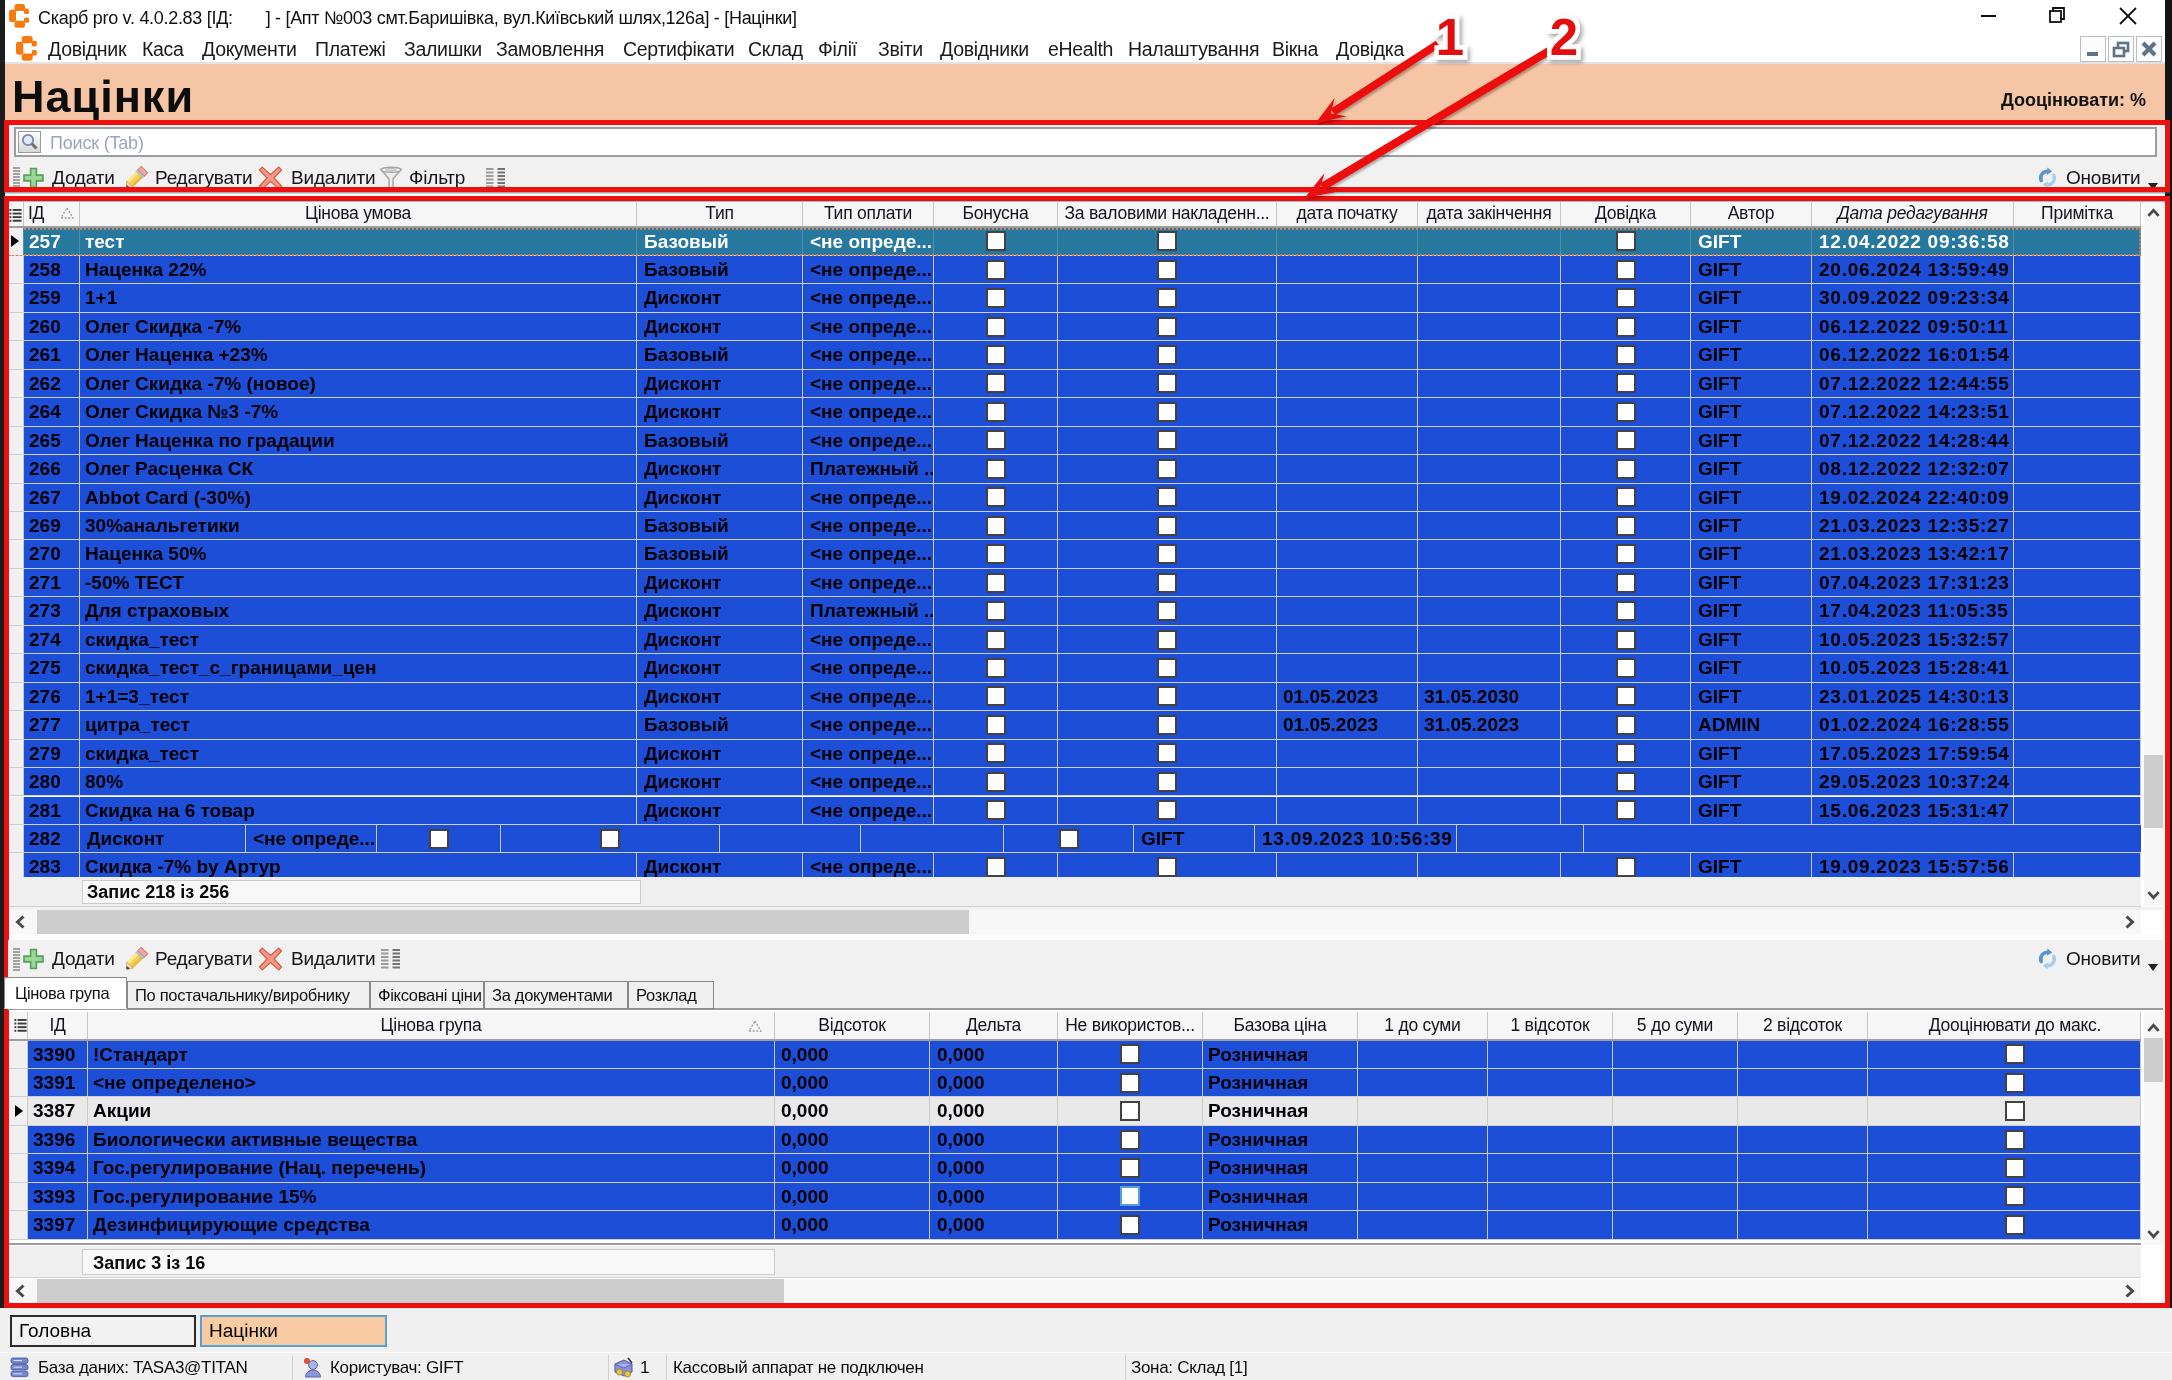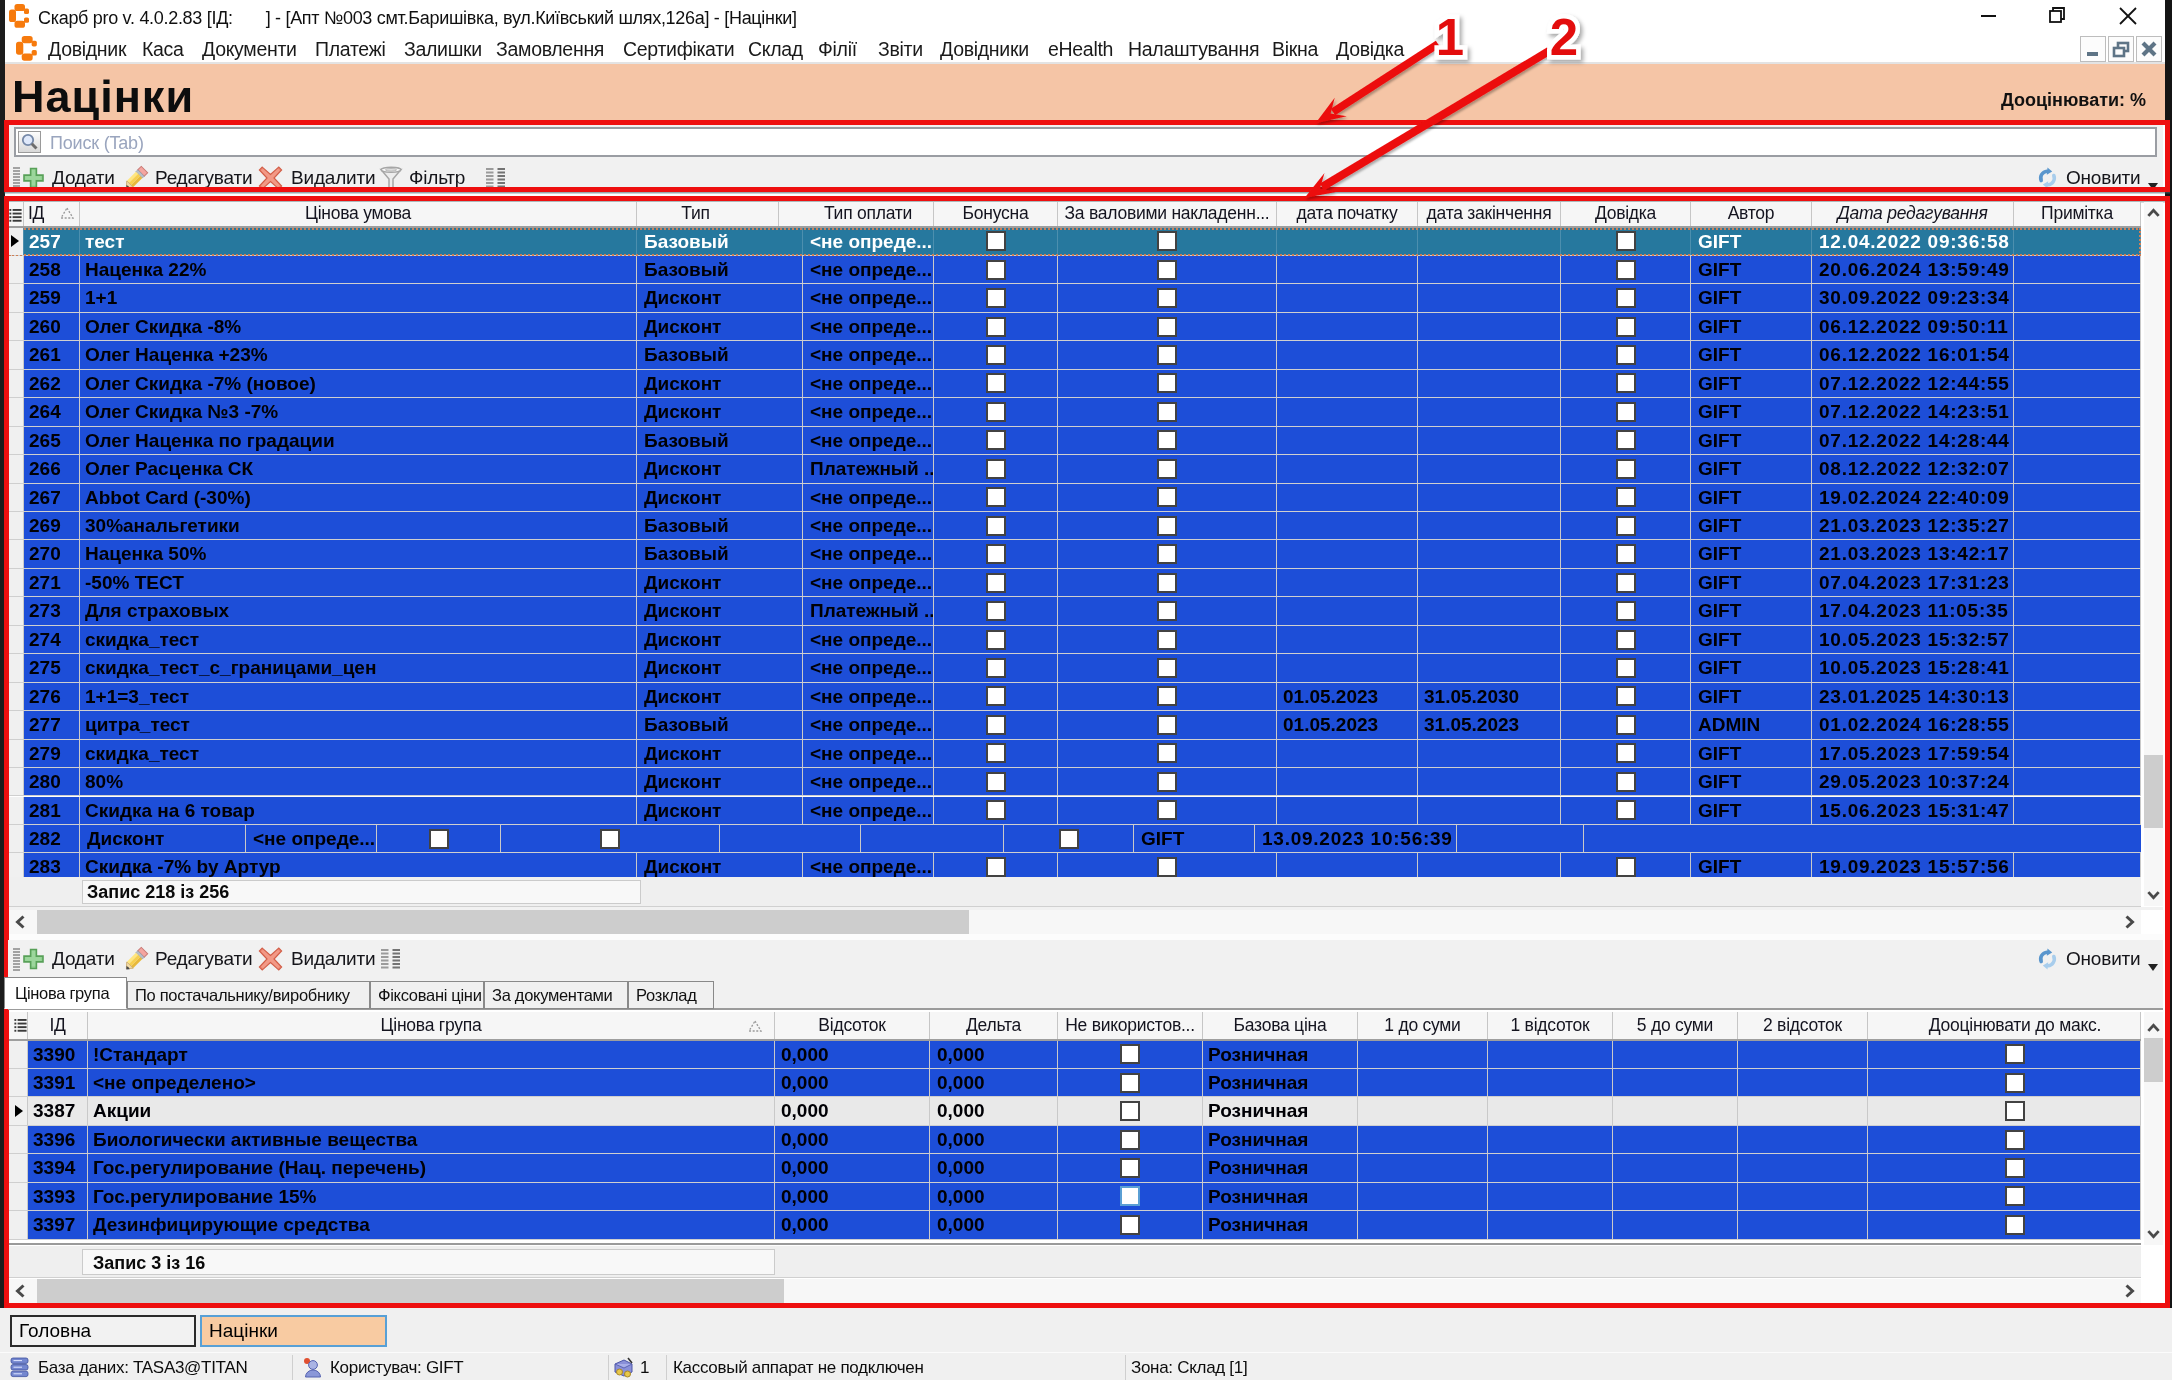--- a/index.html
+++ b/index.html
@@ -222,21 +222,21 @@
       </svg>
     </div>
 <div class="hc" style="left:0px;width:15px;"></div>
 <div class="hc" style="left:15px;width:56px;">
       <span style="position:absolute;left:4px">ІД</span>
       <svg style="position:absolute;left:36px;top:5px" width="14" height="12" viewBox="0 0 14 12">
         <path d="M7 1 L13 11 L1 11 z" fill="none" stroke="#9a9a9a" stroke-width="1.3" stroke-dasharray="2 1.6"></path>
       </svg>
     </div>
 <div class="hc" style="left:71px;width:557px;">Цінова умова</div>
-<div class="hc" style="left:604px;width:166px;">Тип</div>
+<div class="hc" style="left:628px;width:166px;">Тип</div>
 <div class="hc" style="left:794px;width:131px;">Тип оплати</div>
 <div class="hc" style="left:925px;width:124px;">Бонусна</div>
 <div class="hc" style="left:1049px;width:219px;">За валовими накладенн...</div>
 <div class="hc" style="left:1268px;width:141px;">дата початку</div>
 <div class="hc" style="left:1409px;width:143px;">дата закінчення</div>
 <div class="hc" style="left:1552px;width:130px;">Довідка</div>
 <div class="hc" style="left:1682px;width:121px;">Автор</div>
 <div class="hc" style="left:1803px;width:202px;font-style:italic;">Дата редагування</div>
 <div class="hc" style="left:2005px;width:127px;">Примітка</div>
 </div>
@@ -302,21 +302,21 @@
       <span class="ctr" style="width:130px">
         <i class="cb"></i>
       </span>
       <span style="width:121px;padding-left:7px">GIFT</span>
       <span class="dt" style="width:202px;padding-left:7px">30.09.2022 09:23:34</span>
       <span style="width:127px"></span>
     </div>
 <div class="r" style="top:85.35px">
       <span class="mark" style="width:15px;background:#f0f0f0"></span>
       <span style="width:56px;padding-left:5px">260</span>
-      <span style="width:557px;padding-left:5px">Олег Скидка -8%</span>
+      <span style="width:557px;padding-left:5px">Олег Скидка -7%</span>
       <span style="width:166px;padding-left:7px">Дисконт</span>
       <span style="width:131px;padding-left:7px">&lt;не опреде...</span>
       <span class="ctr" style="width:124px">
         <i class="cb"></i>
       </span>
       <span class="ctr" style="width:219px">
         <i class="cb"></i>
       </span>
       <span style="width:141px;padding-left:6px"></span>
       <span style="width:143px;padding-left:6px"></span>

